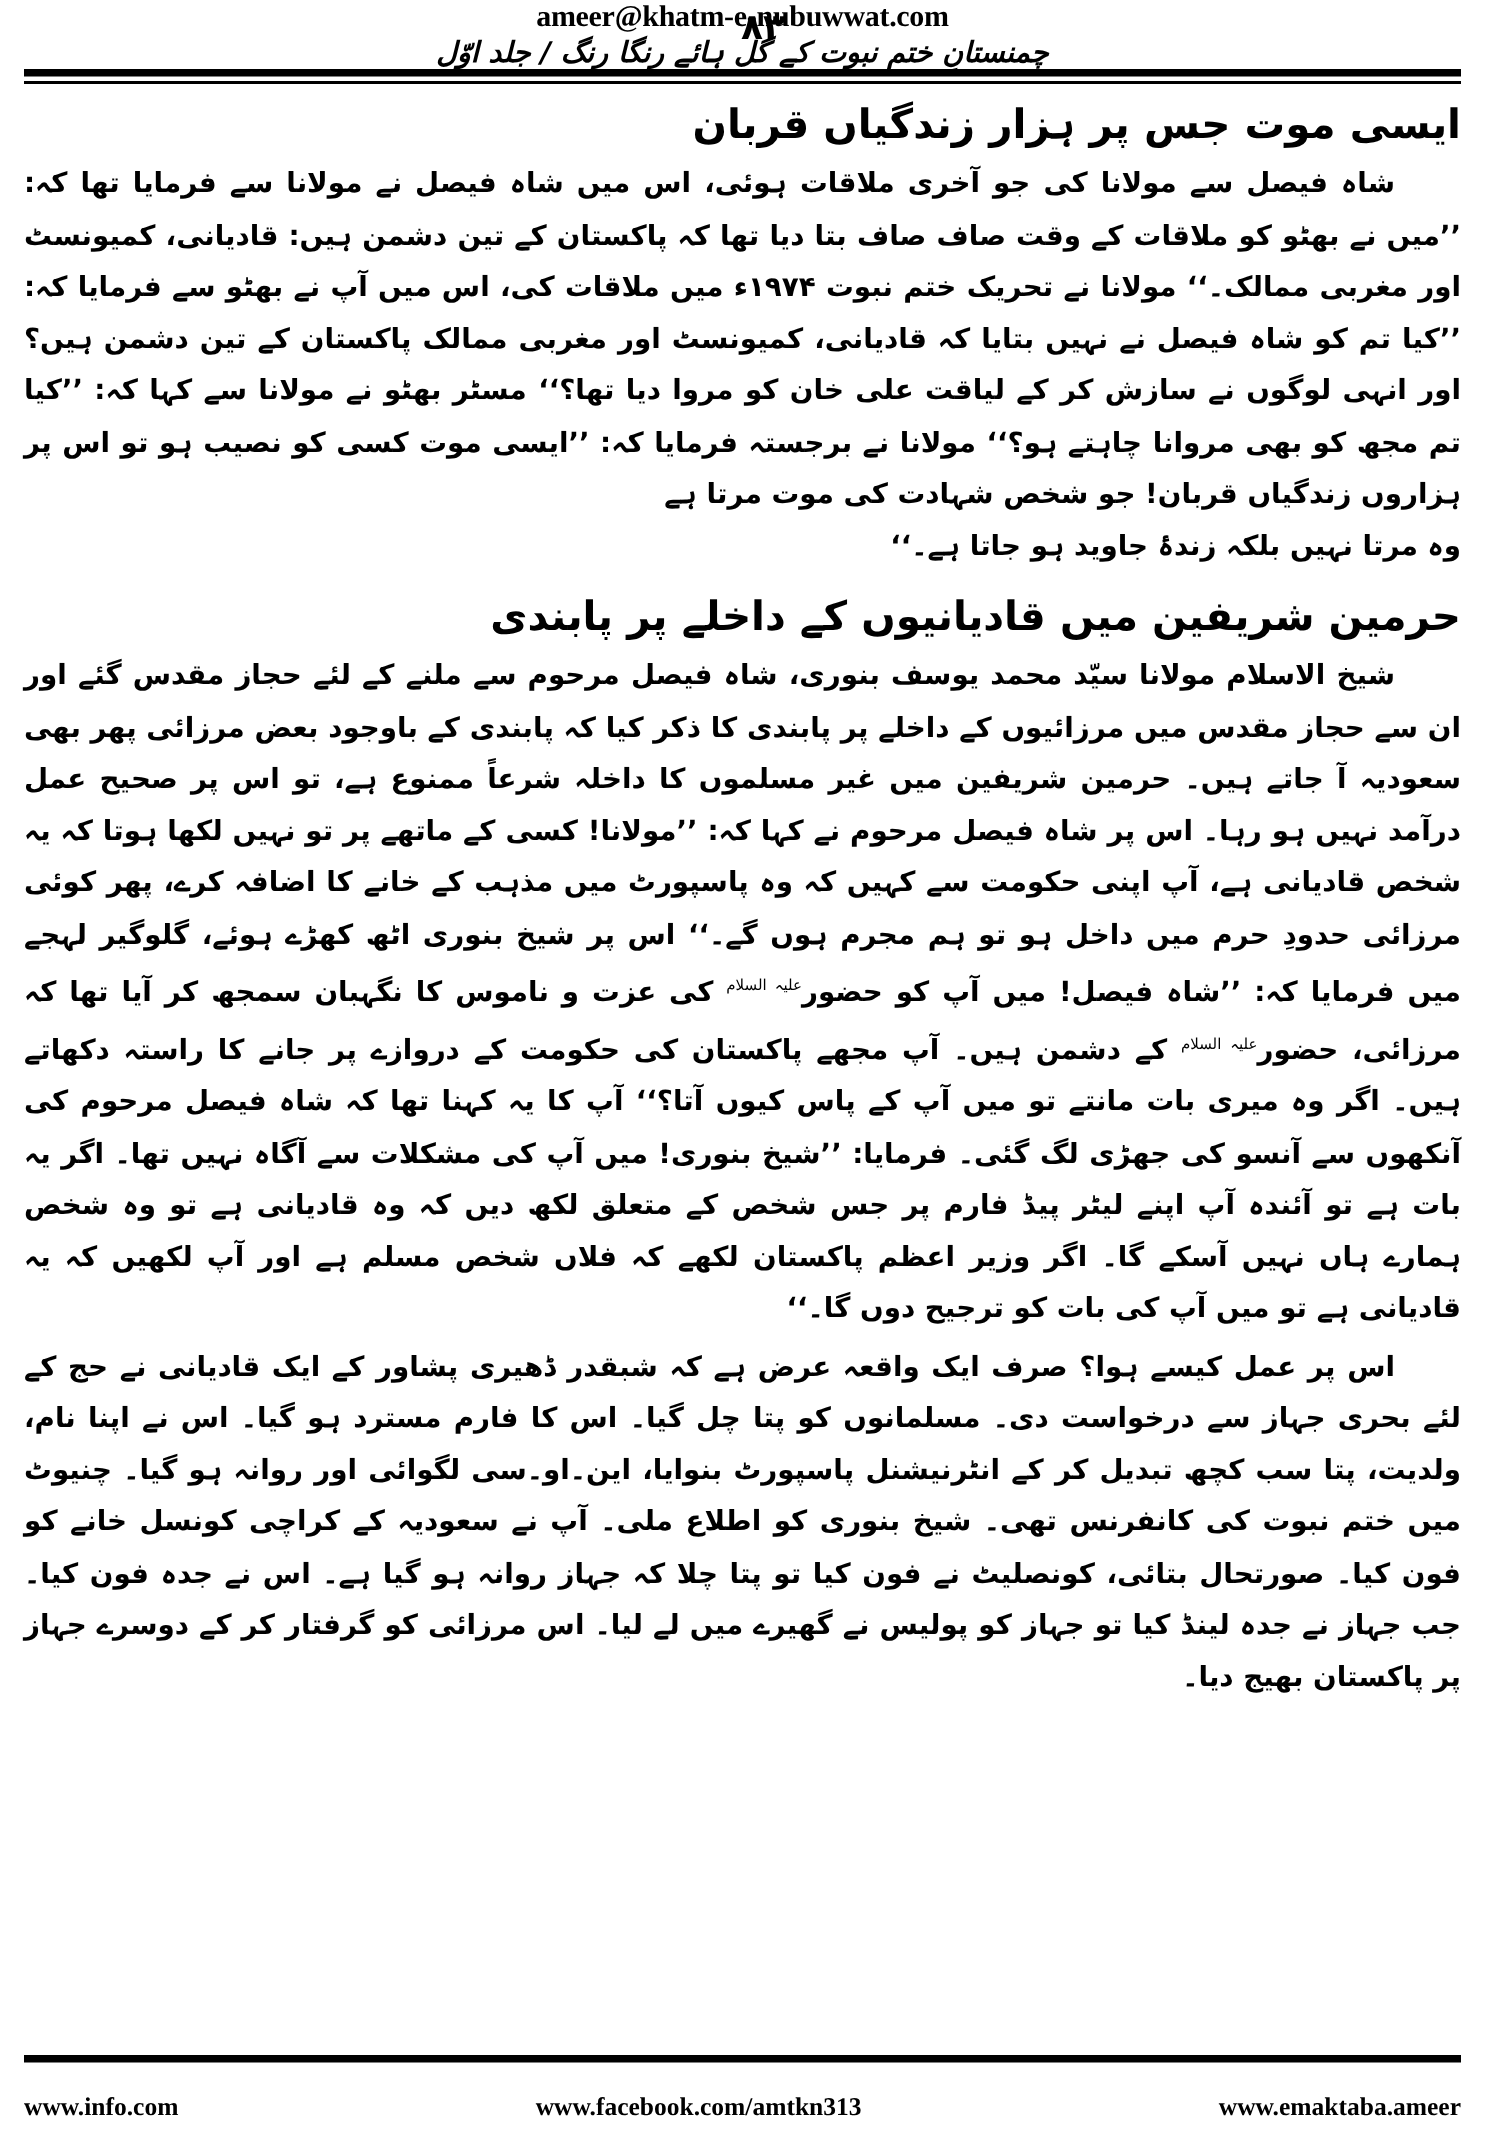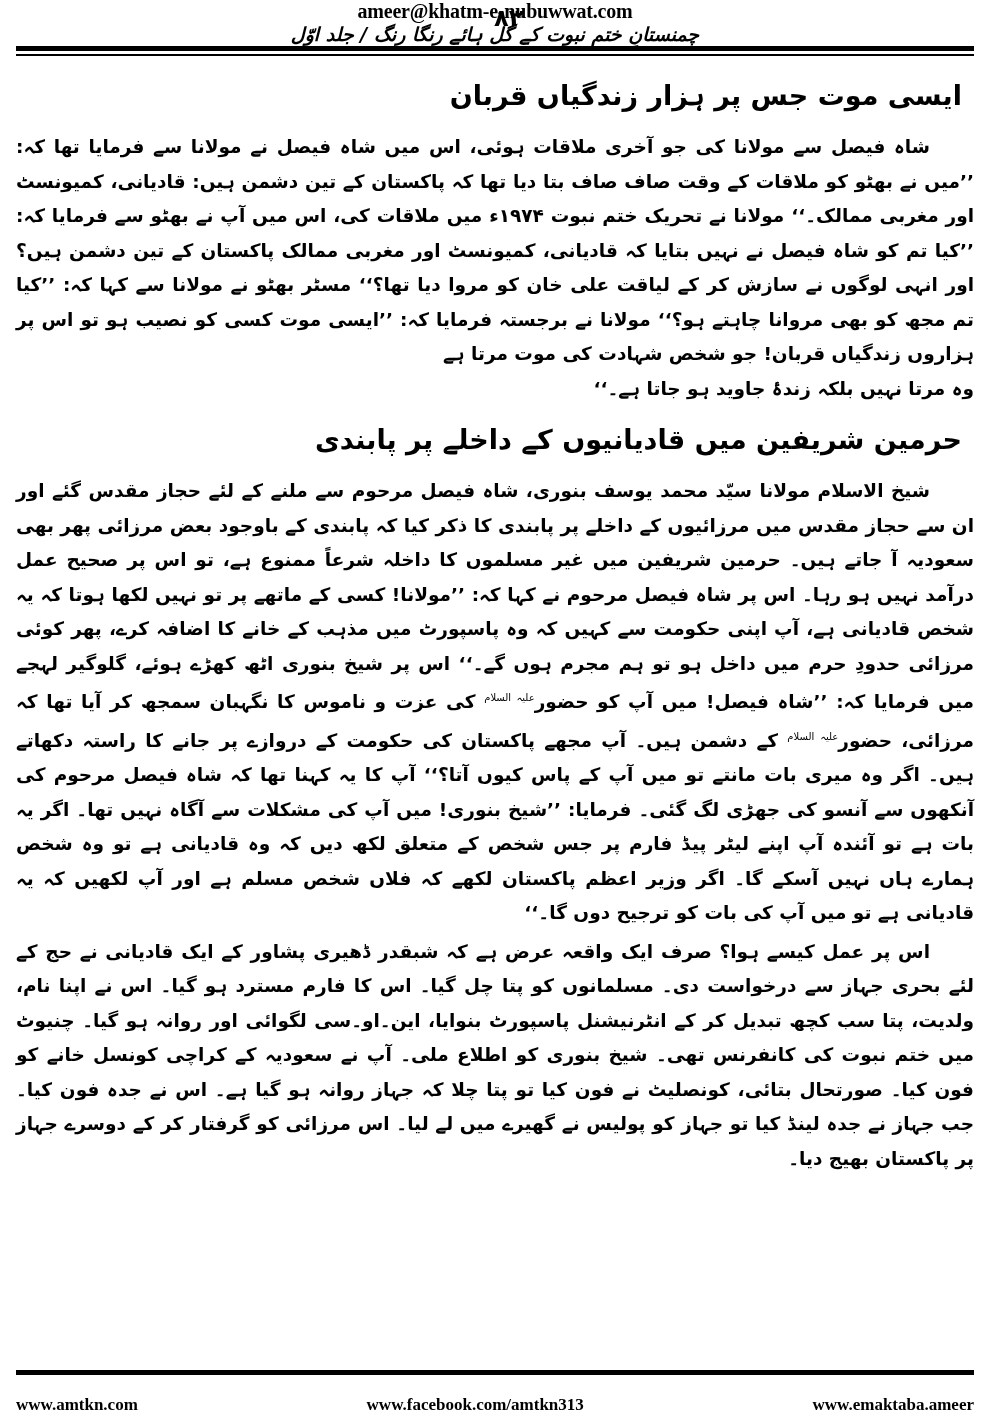--- a/index.html
+++ b/index.html
@@ -24,21 +24,21 @@
       direction: rtl; font-weight: bold; font-size: 19px; font-style: italic; text-align: center;
     }
     .rule-thick { position: absolute; left: 16px; right: 16px; height: 5px; background: #000; }
     .rule-thin  { position: absolute; left: 16px; right: 16px; height: 2px; background: #000; }
 
     .content {
       position: absolute; left: 16px; right: 16px; top: 62px; bottom: 60px;
       direction: rtl; text-align: justify;
     }
     .heading {
-      font-weight: bold; font-size: 27px; line-height: 44px; margin: 12px;
+      font-weight: bold; font-size: 27px; line-height: 44px; margin: 0;
       text-align: right;
     }
     .para {
       font-weight: bold; font-size: 18.5px; line-height: 34.5px; margin: 0;
       text-align: justify; text-align-last: right;
     }
     .indent { text-indent: 44px; }
     .citation-row {
       display: flex; justify-content: space-between; align-items: baseline;
       font-weight: bold; font-size: 18.5px; line-height: 34.5px;
@@ -78,16 +78,16 @@
     <p class="para indent"><span>شیخ الاسلام مولانا سیّد محمد یوسف بنوری، شاہ فیصل مرحوم سے ملنے کے لئے حجاز مقدس گئے اور ان سے حجاز مقدس میں مرزائیوں کے داخلے پر پابندی کا ذکر کیا کہ پابندی کے باوجود بعض مرزائی پھر بھی سعودیہ آ جاتے ہیں۔ حرمین شریفین میں غیر مسلموں کا داخلہ شرعاً ممنوع ہے، تو اس پر صحیح عمل درآمد نہیں ہو رہا۔ اس پر شاہ فیصل مرحوم نے کہا کہ: ’’مولانا! کسی کے ماتھے پر تو نہیں لکھا ہوتا کہ یہ شخص قادیانی ہے، آپ اپنی حکومت سے کہیں کہ وہ پاسپورٹ میں مذہب کے خانے کا اضافہ کرے، پھر کوئی مرزائی حدودِ حرم میں داخل ہو تو ہم مجرم ہوں گے۔‘‘ اس پر شیخ بنوری اٹھ کھڑے ہوئے، گلوگیر لہجے میں فرمایا کہ: ’’شاہ فیصل! میں آپ کو حضور</span><span class="honorific">علیہ السلام</span><span> کی عزت و ناموس کا نگہبان سمجھ کر آیا تھا کہ مرزائی، حضور</span><span class="honorific">علیہ السلام</span><span> کے دشمن ہیں۔ آپ مجھے پاکستان کی حکومت کے دروازے پر جانے کا راستہ دکھاتے ہیں۔ اگر وہ میری بات مانتے تو میں آپ کے پاس کیوں آتا؟‘‘ آپ کا یہ کہنا تھا کہ شاہ فیصل مرحوم کی آنکھوں سے آنسو کی جھڑی لگ گئی۔ فرمایا: ’’شیخ بنوری! میں آپ کی مشکلات سے آگاہ نہیں تھا۔ اگر یہ بات ہے تو آئندہ آپ اپنے لیٹر پیڈ فارم پر جس شخص کے متعلق لکھ دیں کہ وہ قادیانی ہے تو وہ شخص ہمارے ہاں نہیں آسکے گا۔ اگر وزیر اعظم پاکستان لکھے کہ فلاں شخص مسلم ہے اور آپ لکھیں کہ یہ قادیانی ہے تو میں آپ کی بات کو ترجیح دوں گا۔‘‘</span></p>
   </section>
 
   <section style="margin-top:4px;">
     <p class="para indent">اس پر عمل کیسے ہوا؟ صرف ایک واقعہ عرض ہے کہ شبقدر ڈھیری پشاور کے ایک قادیانی نے حج کے لئے بحری جہاز سے درخواست دی۔ مسلمانوں کو پتا چل گیا۔ اس کا فارم مسترد ہو گیا۔ اس نے اپنا نام، ولدیت، پتا سب کچھ تبدیل کر کے انٹرنیشنل پاسپورٹ بنوایا، این۔او۔سی لگوائی اور روانہ ہو گیا۔ چنیوٹ میں ختم نبوت کی کانفرنس تھی۔ شیخ بنوری کو اطلاع ملی۔ آپ نے سعودیہ کے کراچی کونسل خانے کو فون کیا۔ صورتحال بتائی، کونصلیٹ نے فون کیا تو پتا چلا کہ جہاز روانہ ہو گیا ہے۔ اس نے جدہ فون کیا۔ جب جہاز نے جدہ لینڈ کیا تو جہاز کو پولیس نے گھیرے میں لے لیا۔ اس مرزائی کو گرفتار کر کے دوسرے جہاز پر پاکستان بھیج دیا۔</p>
   </section>
 </div>
 
 <div class="rule-thick" style="top:1370px;"></div>
 <div class="footer">
-  <span>www.amtkn.com</span>
+  <span>www.info.com</span>
   <span>www.facebook.com/amtkn313</span>
   <span>www.emaktaba.ameer</span>
 </div>
 
 </body></html>

